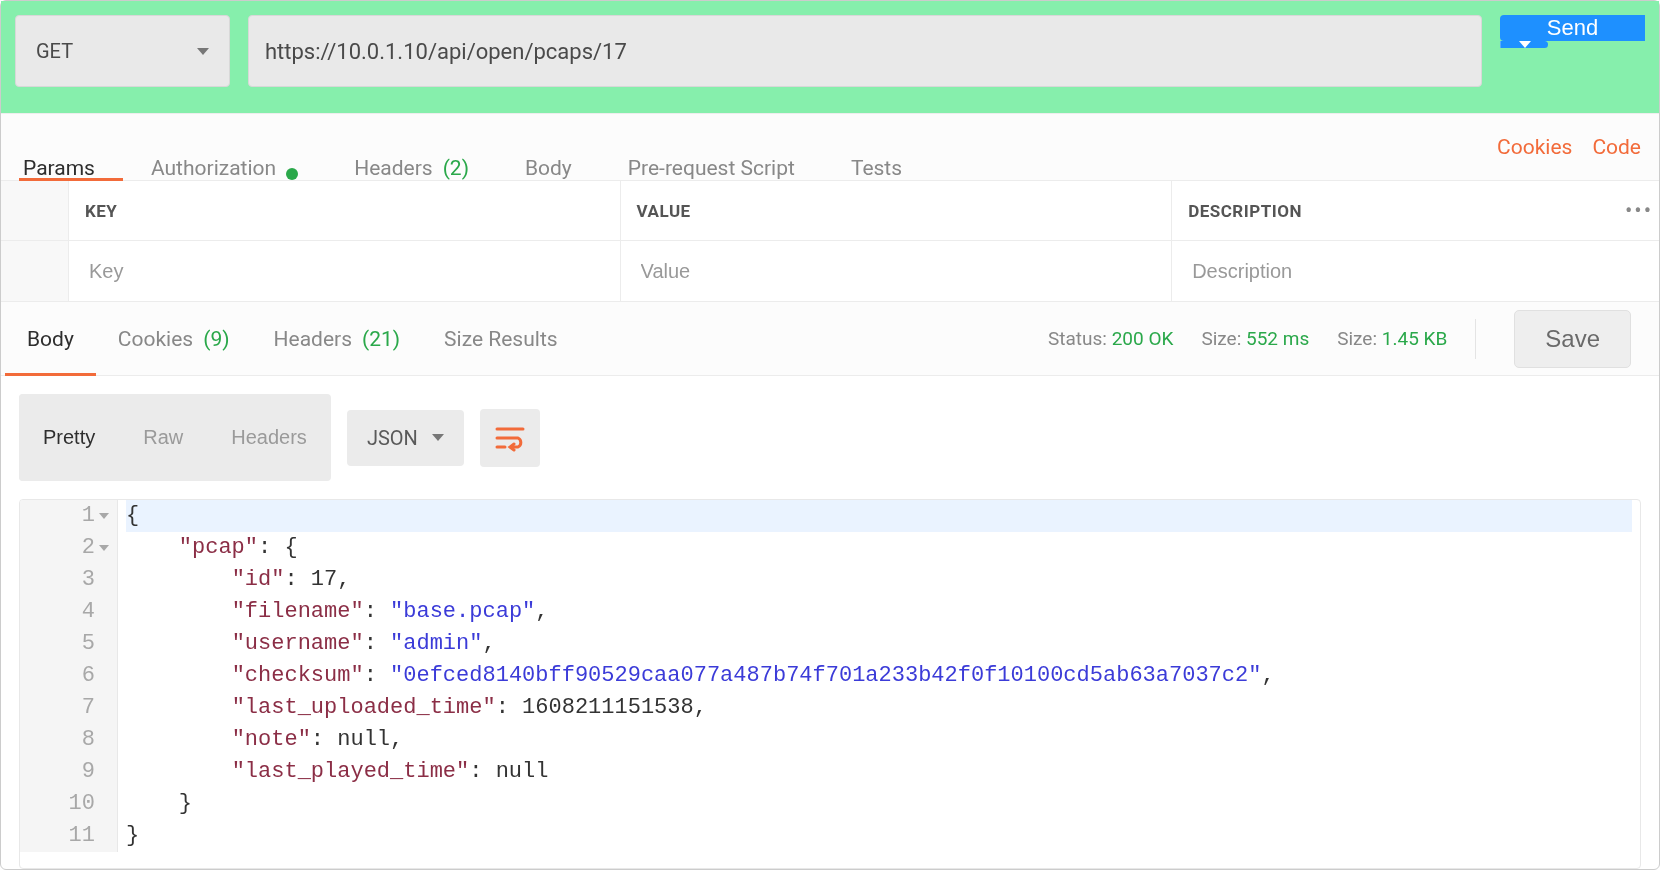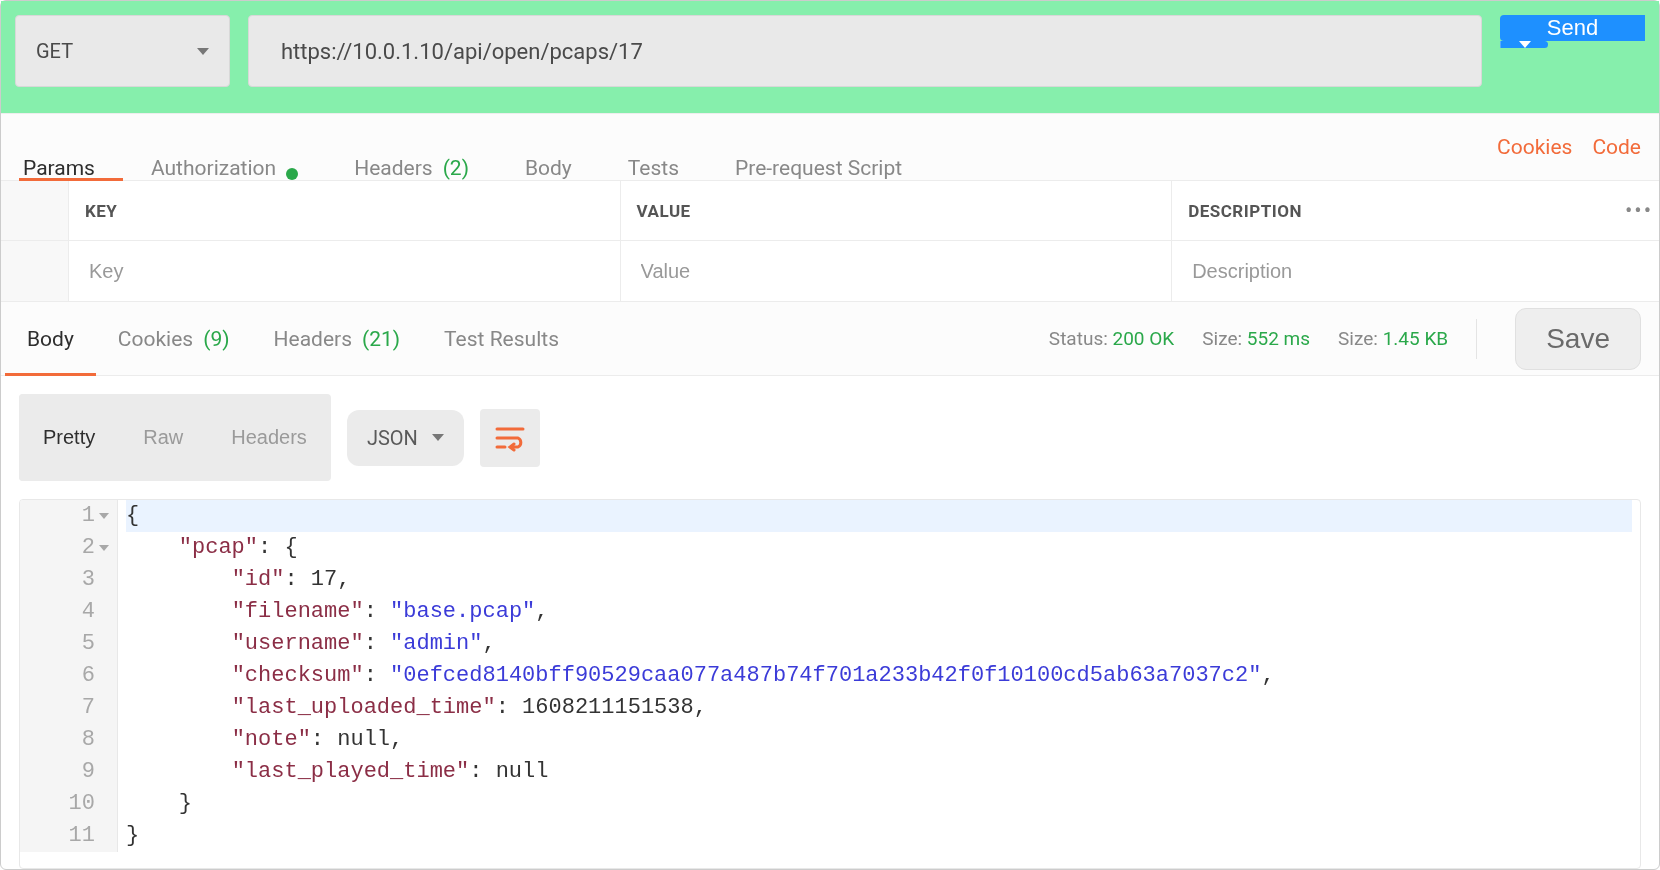--- a/index.html
+++ b/index.html
@@ -16,21 +16,21 @@
 
   
   .request-bar { display: flex; align-items: stretch; padding: 14px 14px; gap: 18px; background: #86efac;}
   .method-select {
     width: 215px; background: #e9e9e9; border: 1px solid #d8d8d8; border-radius: 4px;
     display: flex; align-items: center; justify-content: space-between;
     padding: 0 20px; font-size: 20px; color: #4a4a4a; cursor: pointer; height: 72px;
   }
   .url-field {
     flex: 1; background: #e9e9e9; border: 1px solid #d8d8d8; border-radius: 4px;
-    display: flex; align-items: center; padding: 0 32px; font-size: 22px; color: #4a4a4a; height: 72px;
+    display: flex; align-items: center; padding: 0 16px; font-size: 22px; color: #4a4a4a; height: 72px;
   }
   .send-btn-group { display: flex; height: 84px; flex-direction: column; }
   .send-btn {
     background: #1e90ff; color: #fff; border: none; font-size: 22px;
     width: 145px; cursor: pointer; border-radius: 4px 0 0 4px; font-weight: 400;
   }
   .send-dropdown {
     background: #1e90ff; color: #fff; border: none; width: 48px;
     display: flex; align-items: center; justify-content: center; cursor: pointer;
     border-left: 1px solid rgba(255,255,255,0.25); border-radius: 0 4px 4px 0;
@@ -63,28 +63,28 @@
   .kv-input::placeholder { color: #999; }
 
   
   .resp-bar { display: flex; align-items: center; padding: 0 4px 0 4px; height: 74px; border-bottom: 1px solid #ececec; background: #fcfcfc;}
   .resp-tab { padding: 0 22px; height: 100%; display: flex; align-items: center; gap: 10px; color: #888; font-size: 21px; cursor: pointer; position: relative; }
   .resp-tab.active { color: #2e2e2e; }
   .resp-tab.active::after { content: ""; position: absolute; left: 0; right: 0; bottom: -1px; height: 3px; background: #f26b3a; }
   .resp-meta { margin-left: auto; display: flex; align-items: center; gap: 28px; font-size: 19px; color: #888; }
   .meta-val { color: #2aa84a; }
   .vbar { width: 1px; height: 40px; background: #e4e4e4; }
-  .save-btn { background: #eee; border: 1px solid #e0e0e0; color: #6a6a6a; font-size: 28px; padding: 14px 30px; border-radius: 11px; cursor: pointer; margin-right: 14px; margin-left: 10px;}
+  .save-btn { background: #eee; border: 1px solid #e0e0e0; color: #6a6a6a; font-size: 24px; padding: 14px 30px; border-radius: 5px; cursor: pointer; margin-right: 24px; margin-left: 10px;}
 
   
   .body-controls { display: flex; align-items: center; gap: 16px; padding: 18px 18px; background: #fff; }
   .seg-group { display: flex; background: #ebebeb; border-radius: 4px; overflow: hidden; }
   .seg-btn { padding: 32px 24px; font-size: 20px; color: #9a9a9a; cursor: pointer; background: transparent; border: none; }
   .seg-btn.active { color: #2e2e2e; background: #ebebeb; }
-  .format-select { display: flex; align-items: center; gap: 14px; background: #ebebeb; border-radius: 12px; padding: 16px 20px; font-size: 20px; color: #5a5a5a; cursor: pointer; }
+  .format-select { display: flex; align-items: center; gap: 14px; background: #ebebeb; border-radius: 4px; padding: 16px 20px; font-size: 20px; color: #5a5a5a; cursor: pointer; }
   .wrap-btn { width: 60px; height: 58px; background: #ebebeb; border-radius: 4px; display: flex; align-items: center; justify-content: center; cursor: pointer; }
   .wrap-icon { color: #f26b3a; font-size: 28px; display: flex; flex-direction: column; line-height: 10px; gap: 2px;}
   .wrap-icon svg { stroke: #f26b3a; }
 
   
   .code-area { flex: 1; overflow: hidden; margin: 0 18px 0 18px; border: 1px solid #e8e8e8; border-radius: 4px; }
   .code-table { display: flex; font-family: "SFMono-Regular", Consolas, "Liberation Mono", Menlo, monospace; font-size: 22px; line-height: 32px; }
   .gutter { background: #f5f5f5; color: #a8a8a8; text-align: right; padding: 0 0; border-right: 1px solid #e8e8e8; user-select: none; width: 98px; }
   .gutter-line { padding-right: 8px; display: flex; justify-content: flex-end; align-items: center; gap: 4px; height: 32px; }
   .fold-caret { width: 0; height: 0; border-left: 5px solid transparent; border-right: 5px solid transparent; border-top: 6px solid #a8a8a8; display: inline-block; }
@@ -128,24 +128,24 @@
       <span class="dot-green"></span>
     </div>
     <div class="req-tab">
       <span>Headers</span>
       <span class="count-green">(2)</span>
     </div>
     <div class="req-tab">
       <span>Body</span>
     </div>
     <div class="req-tab">
+      <span>Pre-request Script</span>
+    </div>
+    <div class="req-tab">
       <span>Tests</span>
-    </div>
-    <div class="req-tab">
-      <span>Pre-request Script</span>
     </div>
     <div class="req-links">
       <span class="req-link">Cookies</span>
       <span class="req-link">Code</span>
     </div>
   </div>
 
   <div class="kv-table">
     <div class="kv-row kv-header">
       <div class="kv-gutter"></div>
@@ -175,21 +175,21 @@
     </div>
     <div class="resp-tab">
       <span>Cookies</span>
       <span class="count-green">(9)</span>
     </div>
     <div class="resp-tab">
       <span>Headers</span>
       <span class="count-green">(21)</span>
     </div>
     <div class="resp-tab">
-      <span>Test Results</span>
+      <span>Size Results</span>
     </div>
 
     <div class="resp-meta">
       <div>
         <span>Status:</span>
         <span class="meta-val">200 OK</span>
       </div>
       <div>
         <span>Size:</span>
         <span class="meta-val">552 ms</span>

